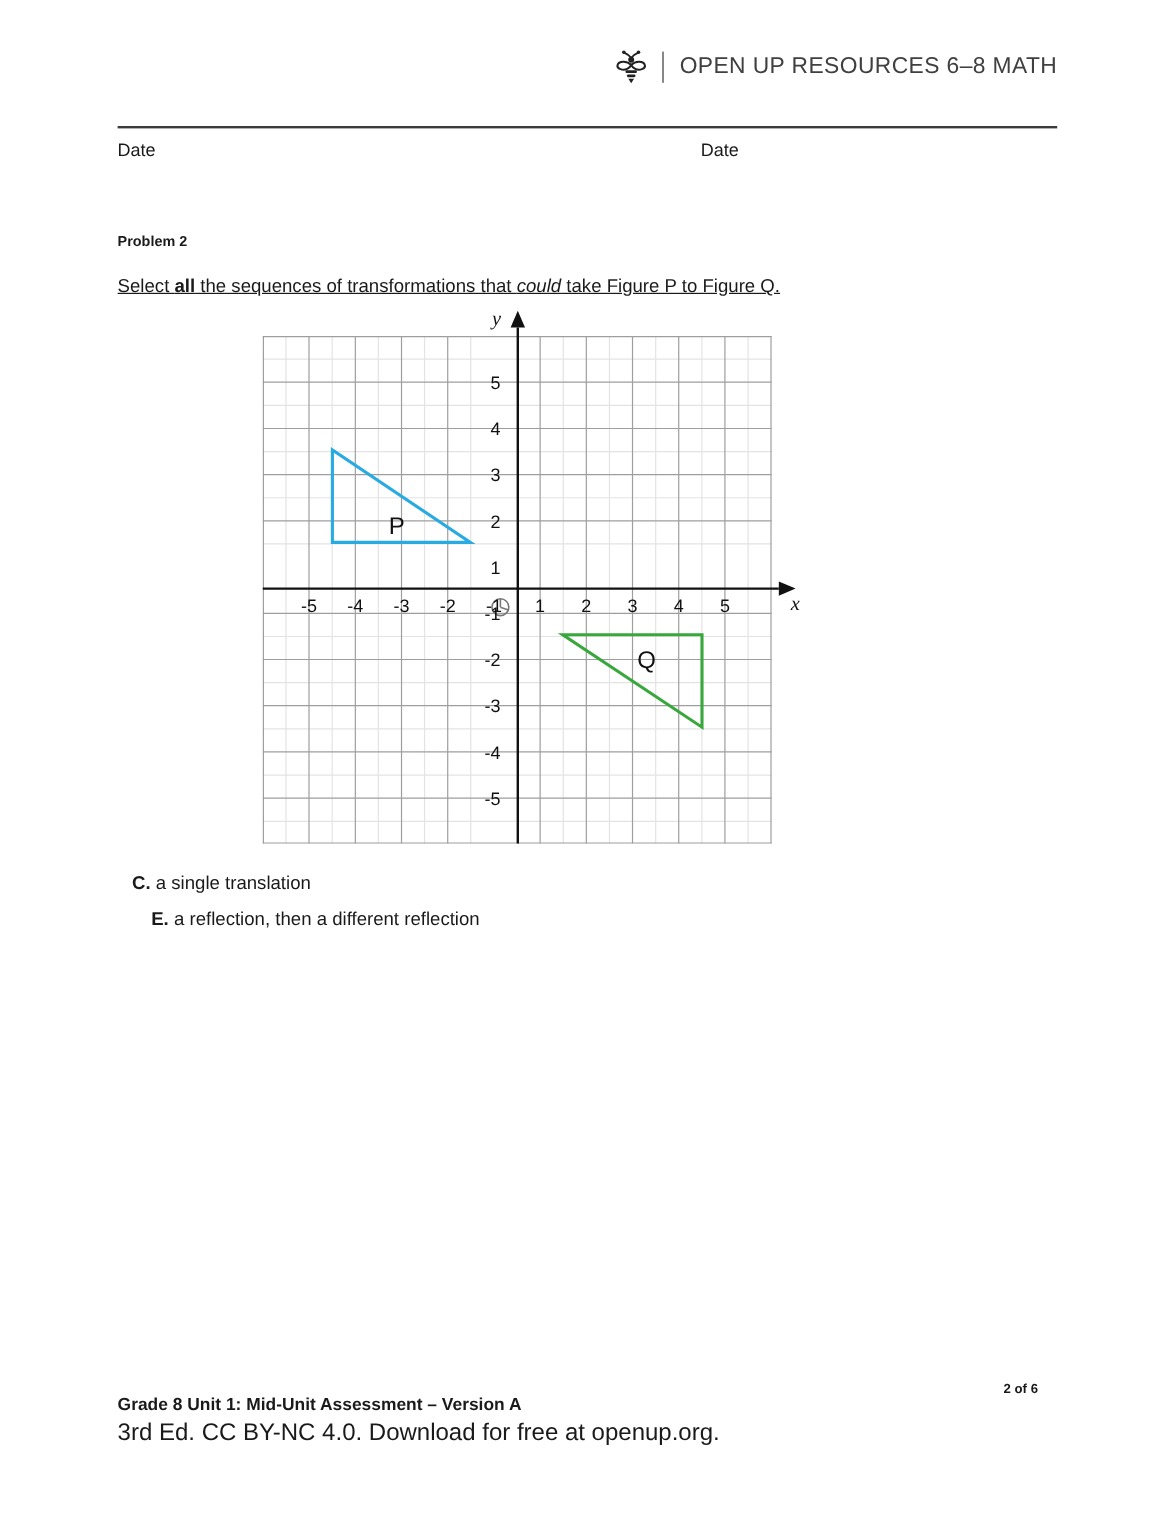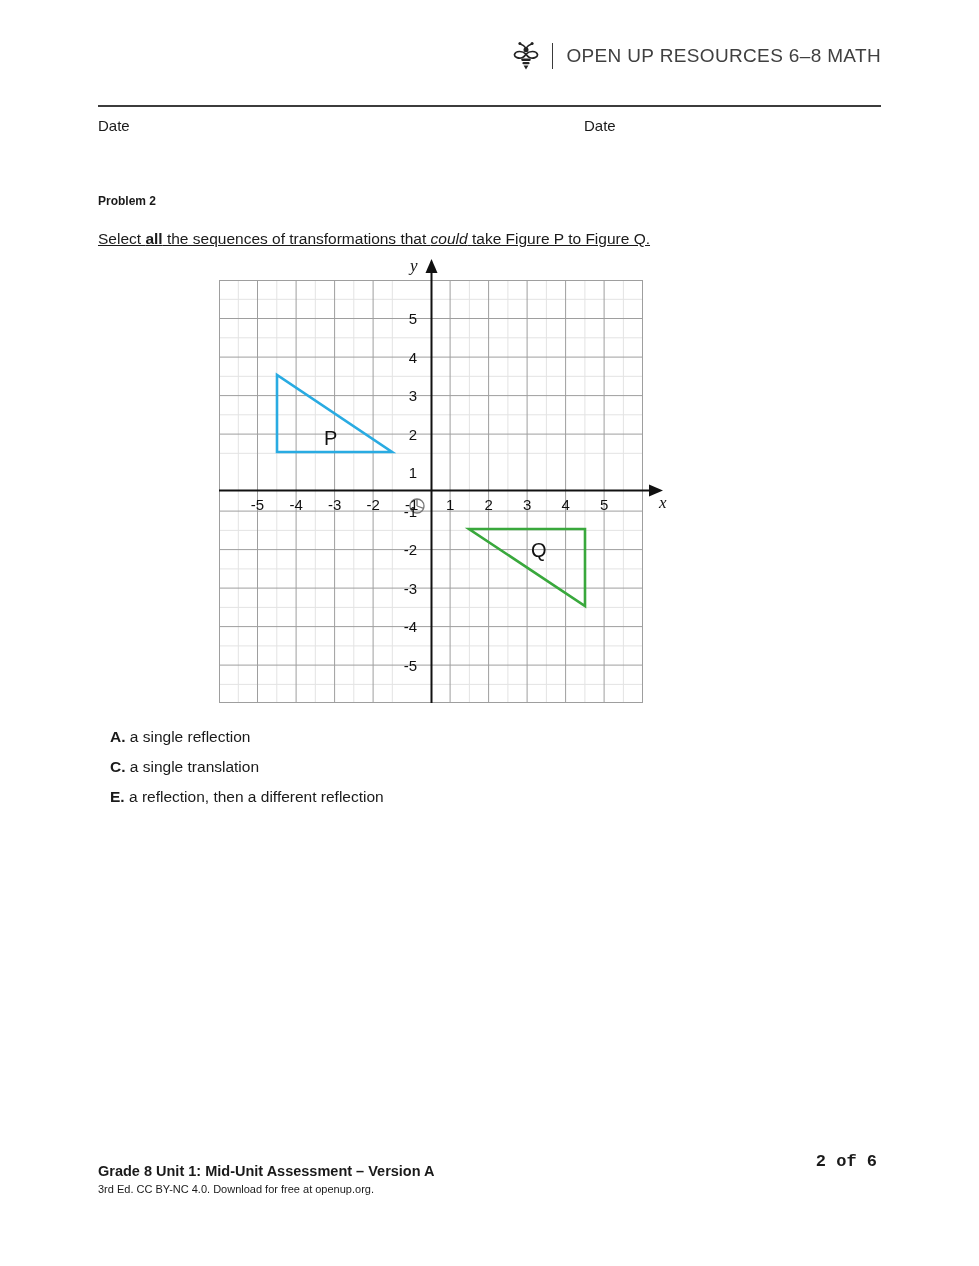--- a/index.html
+++ b/index.html
@@ -125,21 +125,21 @@
     line-height: 1;
     margin-bottom: 14.5px;
     white-space: nowrap;
   }
   .option-item .opt-letter {
     font-weight: bold;
   }
   .option-item .opt-text {
     font-weight: normal;
   }
-  .option-item.indent-e { margin-left: 0; }
+  .option-item.indent-e { margin-left: 16px; }
 
   
   .footer {
     position: absolute;
     left: 98px;
     right: 98px;
     top: 1152px;
   }
   .footer-line1 {
     position: relative;
@@ -148,29 +148,28 @@
   .footer-title {
     position: absolute;
     left: 0;
     top: 0;
     font-size: 14.5px;
     font-weight: bold;
     margin-top: 11px;
   }
   .footer-page {
     position: absolute;
-    right: 4px;
+    right: 16px;
     top: 0;
-    font-size: 17px;
+    font-size: 11px;
     font-weight: bold;
-    font-family: Liberation Mono, monospace;
   }
   .footer-line2 {
     margin-top: 11px;
-    font-size: 11px;
+    font-size: 20px;
   }
 </style>
 </head>
 <body>
 
 <div class="page-header">
   <div class="brand-lockup">
     <span class="bee-icon-wrap">
       <svg class="bee-icon" viewBox="0 0 26 30" xmlns="http://www.w3.org/2000/svg">
 
@@ -301,23 +300,20 @@
     <polygon points="58,95 58,172 173,172" fill="none" stroke="#29abe2" stroke-width="2.6" stroke-linejoin="miter"></polygon>
     <text x="105" y="165" font-family="Liberation Sans, sans-serif" font-size="20" fill="#111">P</text>
 
     <polygon points="250,249 366,249 366,326" fill="none" stroke="#39a83c" stroke-width="2.6" stroke-linejoin="miter"></polygon>
     <text x="312" y="277" font-family="Liberation Sans, sans-serif" font-size="20" fill="#111">Q</text>
   </svg>
 </div>
 
 <div class="options-list">
   <div class="option-item">
-    <span class="opt-letter">A.</span><span class="opt-text"> a single reflection</span>
-  </div>
-  <div class="option-item">
     <span class="opt-letter">C.</span><span class="opt-text"> a single translation</span>
   </div>
   <div class="option-item indent-e">
     <span class="opt-letter">E.</span><span class="opt-text"> a reflection, then a different reflection</span>
   </div>
 </div>
 
 <div class="footer">
   <div class="footer-line1">
     <span class="footer-title">Grade 8 Unit 1: Mid-Unit Assessment – Version A</span>

